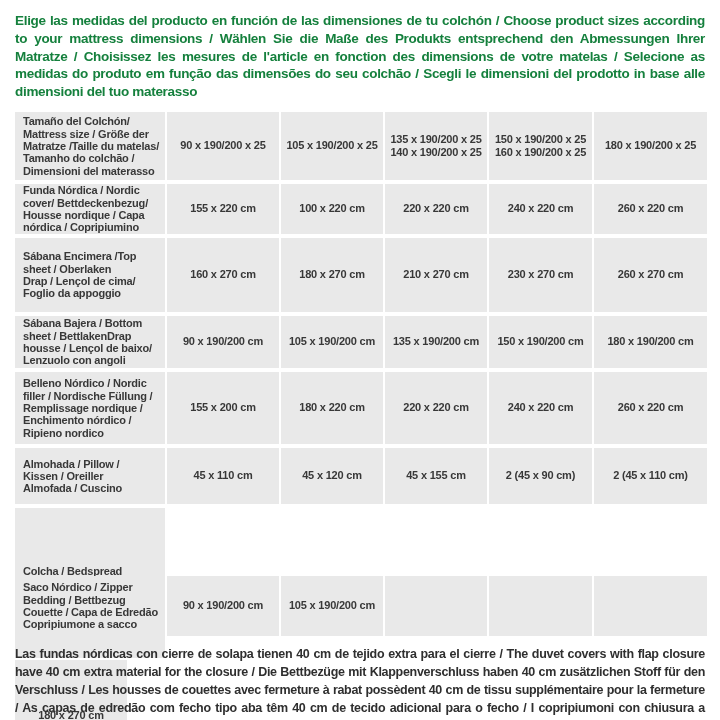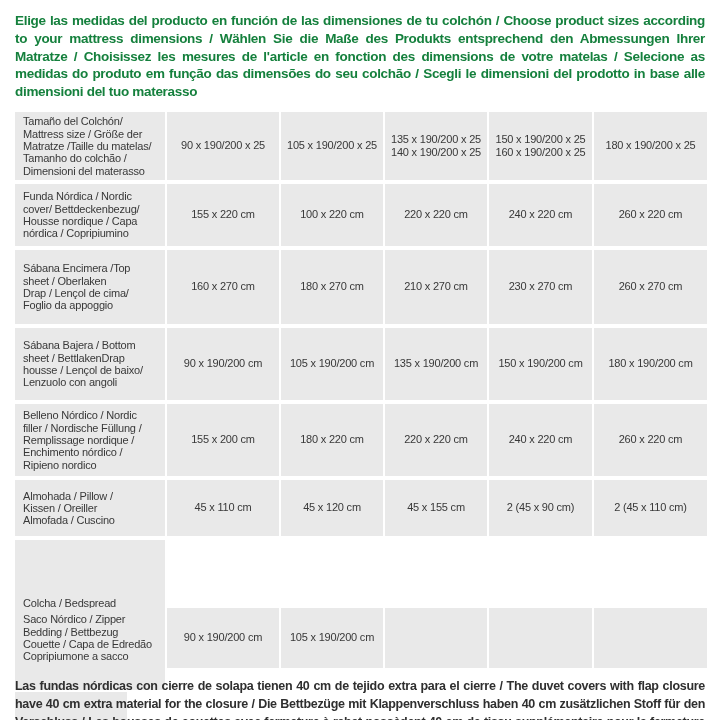--- a/index.html
+++ b/index.html
@@ -27,21 +27,21 @@
   .trow {
     display: flex;
     gap: 2px;
     margin-bottom: 4px;
   }
   .cell {
     background: #e9e9e9;
     display: flex;
     align-items: center;
     font-size: 11px;
-    font-weight: normal;
+    font-weight: bold;
     letter-spacing: -0.2px;
     line-height: 1.22;
     white-space: pre-line;
   }
   .cell.label {
     width: 150px;
     flex: 0 0 150px;
     justify-content: flex-start;
     text-align: left;
     padding-left: 8px;
@@ -51,23 +51,23 @@
     justify-content: center;
     text-align: center;
   }
   .c1 { width: 112px; flex: 0 0 112px; }
   .c2 { width: 102px; flex: 0 0 102px; }
   .c3 { width: 102px; flex: 0 0 102px; }
   .c4 { width: 103px; flex: 0 0 103px; }
   .c5 { width: 113px; flex: 0 0 113px; }
 
   .r1 { height: 68px; }
-  .r2 { height: 62px; }
+  .r2 { height: 50px; }
   .r3 { height: 74px; }
-  .r4 { height: 72px; }
+  .r4 { height: 52px; }
   .r5 { height: 72px; }
   .r6 { height: 56px; }
   .r7 { height: 64px; flex-direction: column; }
   .r8 { height: 60px; }
 
   .note {
     font-size: 12.5px;
     font-weight: bold;
     letter-spacing: -0.3px;
     line-height: 1.45;

